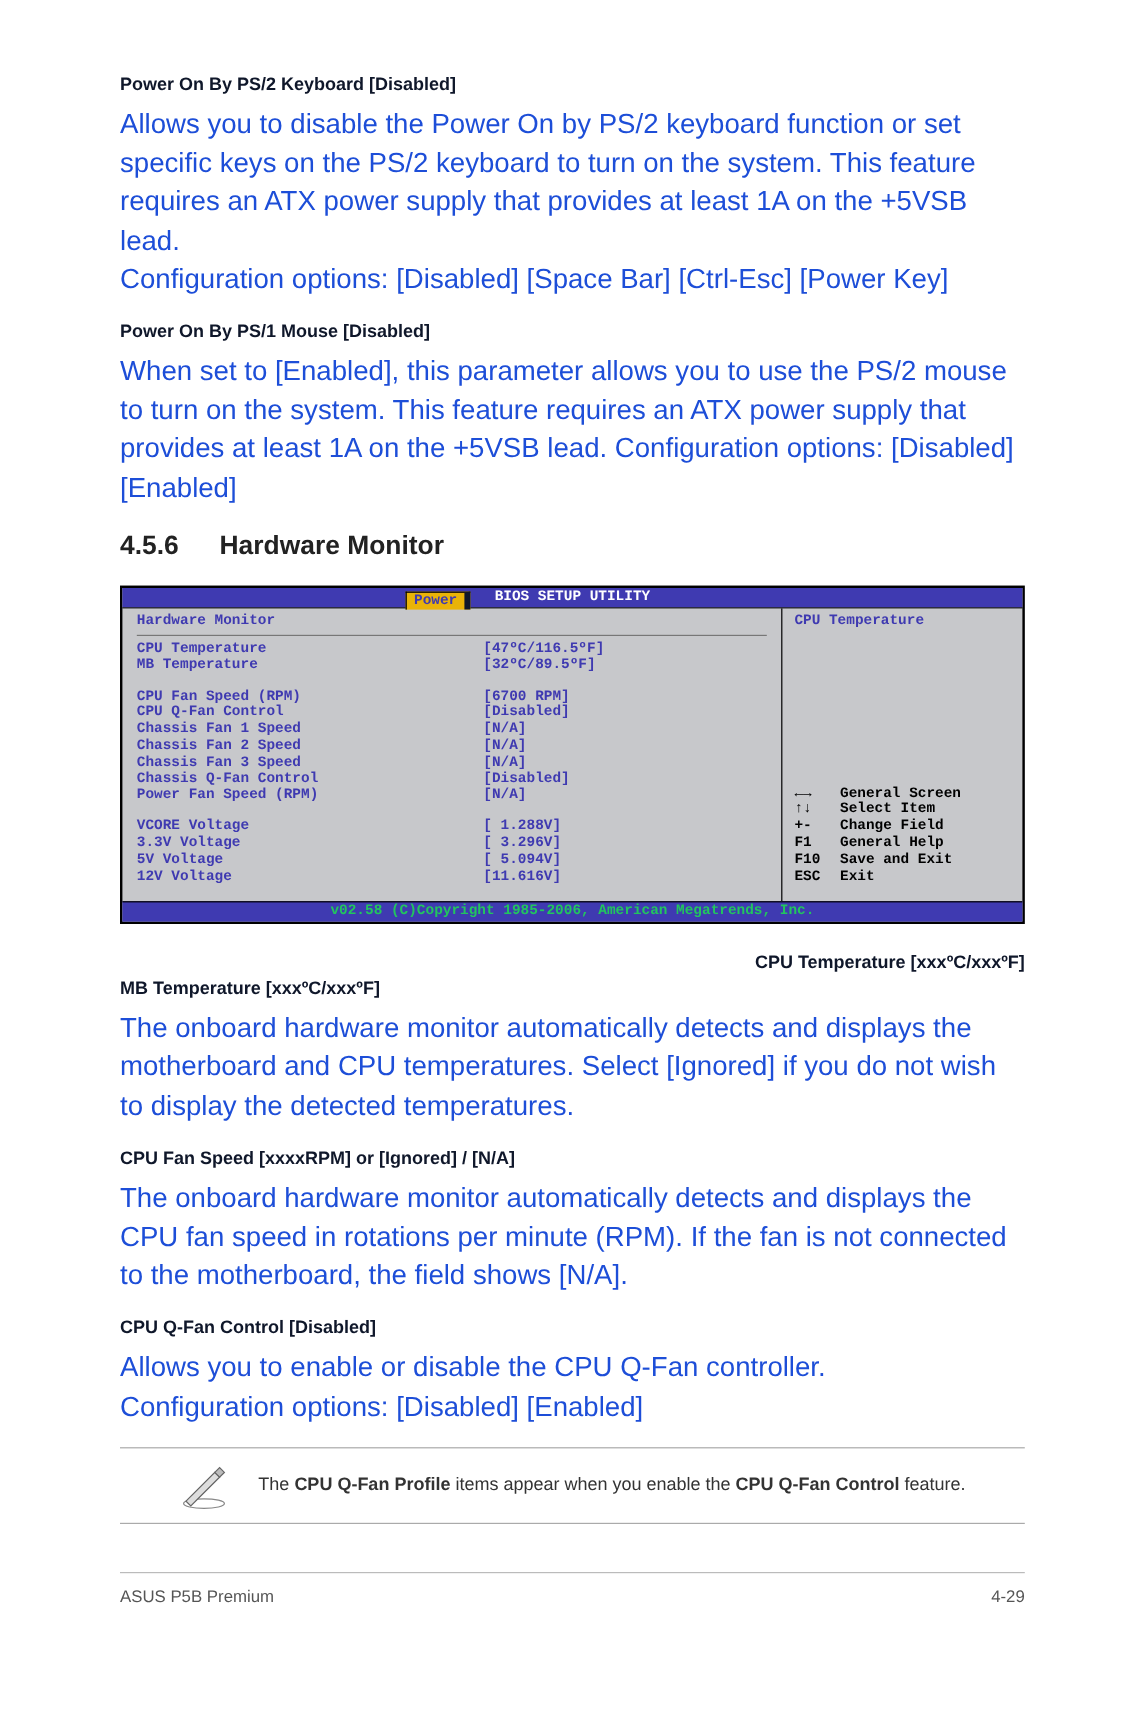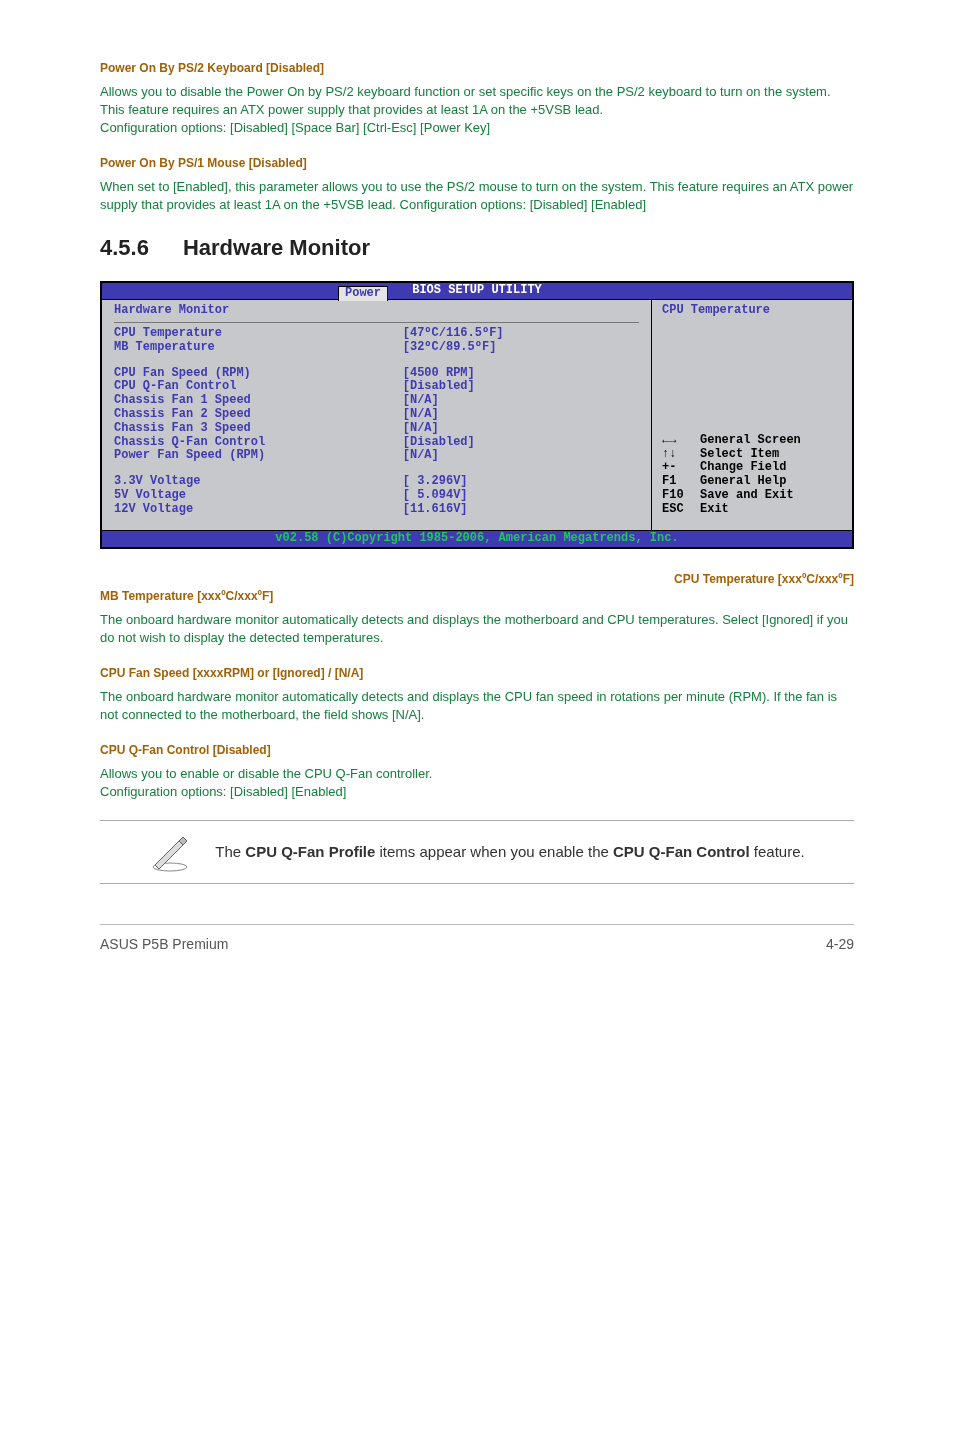--- a/index.html
+++ b/index.html
@@ -8,28 +8,28 @@
     font-size: 17px;
     color: #333;
     background: #fff;
     width: 954px;
     margin: 0 auto;
     padding: 60px 100px 40px 100px;
     line-height: 1.4;
   }
   h3.block-title {
     font-weight: bold;
-    font-size: 12px;
+    font-size: 15px;
     margin-bottom: 6px;
-    color: #a16207;
+    color: #0f172a;
   }
   p.body-text {
-    font-size: 13px;
+    font-size: 23px;
     margin-bottom: 18px;
-    color: #15803d;
+    color: #1d4ed8;
   }
   h2.section-title {
     font-weight: bold;
     font-size: 22px;
     margin-top: 10px;
     margin-bottom: 18px;
     color: #222;
   }
   h2.section-title .num { display:inline-block; margin-right: 34px; text-align: right; }
   .bios-box {
@@ -45,26 +45,26 @@
     background: #3f3ab1;
     color: #fff;
     text-align: center;
     padding: 1px 0;
     position: relative;
   }
   .bios-tab {
     position: absolute;
     left: 236px;
     bottom: -2px;
-    background: #e5e5e5;
+    background: #eab308;
     color: #3f3ab1;
     padding: 0 6px;
     border-top: 1px solid #000;
     border-left: 1px solid #000;
-    border-right: 1px solid #0f172a;
+    border-right: 5px solid #0f172a;
   }
   .bios-body {
     display: flex;
     border-top: 1px solid #000;
   }
   .bios-left {
     flex: 1;
     border-right: 1px solid #000;
     padding: 4px 12px 14px 12px;
     color: #3f3ab1;
@@ -149,21 +149,21 @@
         </div>
       <div class="row">
           <span class="label">MB Temperature</span>
           <span class="val">[32ºC/89.5ºF]</span>
         </div>
 
       <div style="height:12px;"></div>
 
       <div class="row">
           <span class="label">CPU Fan Speed (RPM)</span>
-          <span class="val">[4500 RPM]</span>
+          <span class="val">[6700 RPM]</span>
         </div>
       <div class="row">
           <span class="label">CPU Q-Fan Control</span>
           <span class="val">[Disabled]</span>
         </div>
       <div class="row">
           <span class="label">Chassis Fan 1 Speed</span>
           <span class="val">[N/A]</span>
         </div>
       <div class="row">
@@ -178,20 +178,24 @@
           <span class="label">Chassis Q-Fan Control</span>
           <span class="val">[Disabled]</span>
         </div>
       <div class="row">
           <span class="label">Power Fan Speed (RPM)</span>
           <span class="val">[N/A]</span>
         </div>
 
       <div style="height:12px;"></div>
 
+      <div class="row">
+          <span class="label">VCORE Voltage</span>
+          <span class="val">[ 1.288V]</span>
+        </div>
       <div class="row">
           <span class="label">3.3V Voltage</span>
           <span class="val">[ 3.296V]</span>
         </div>
       <div class="row">
           <span class="label">5V Voltage</span>
           <span class="val">[ 5.094V]</span>
         </div>
       <div class="row">
           <span class="label">12V Voltage</span>

